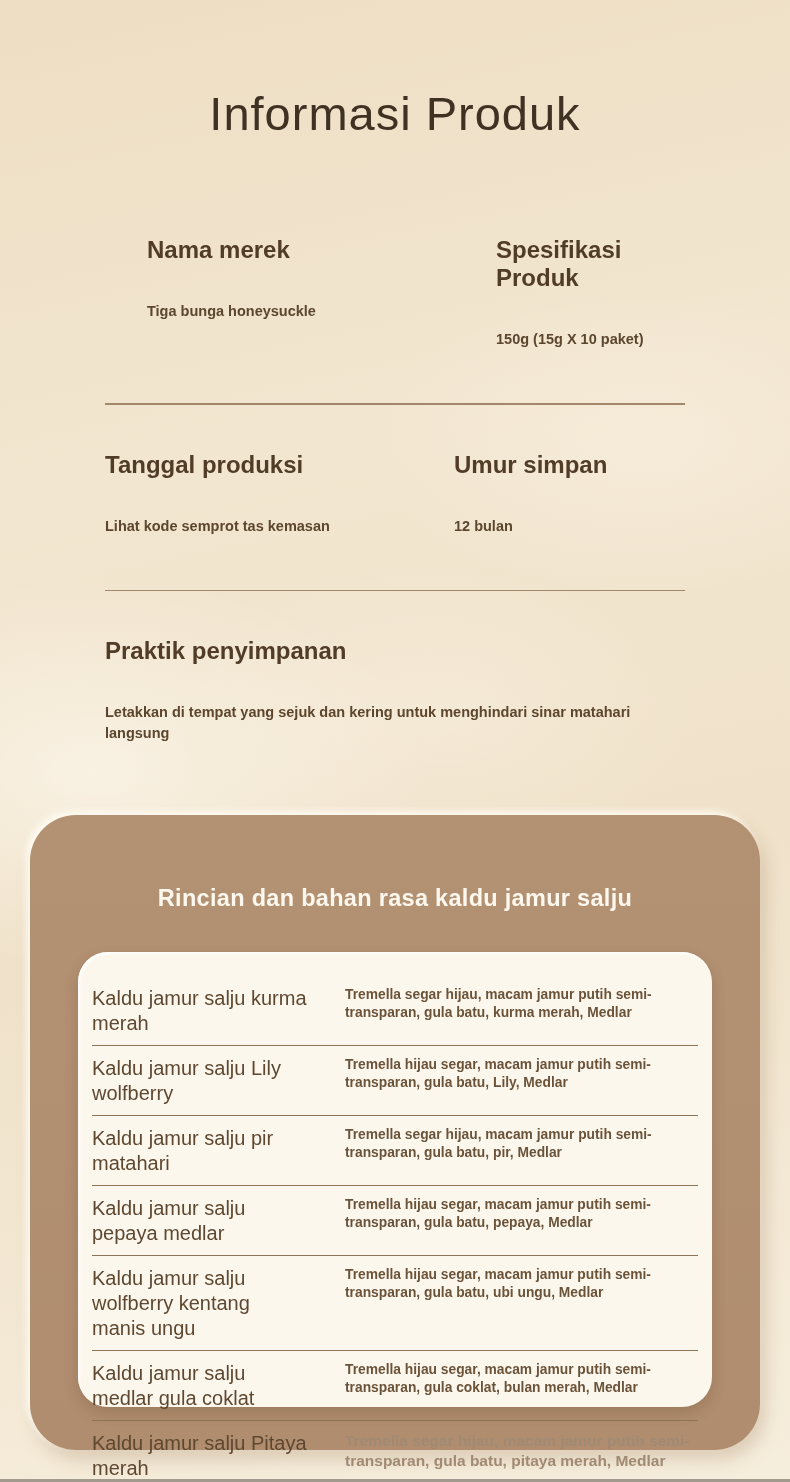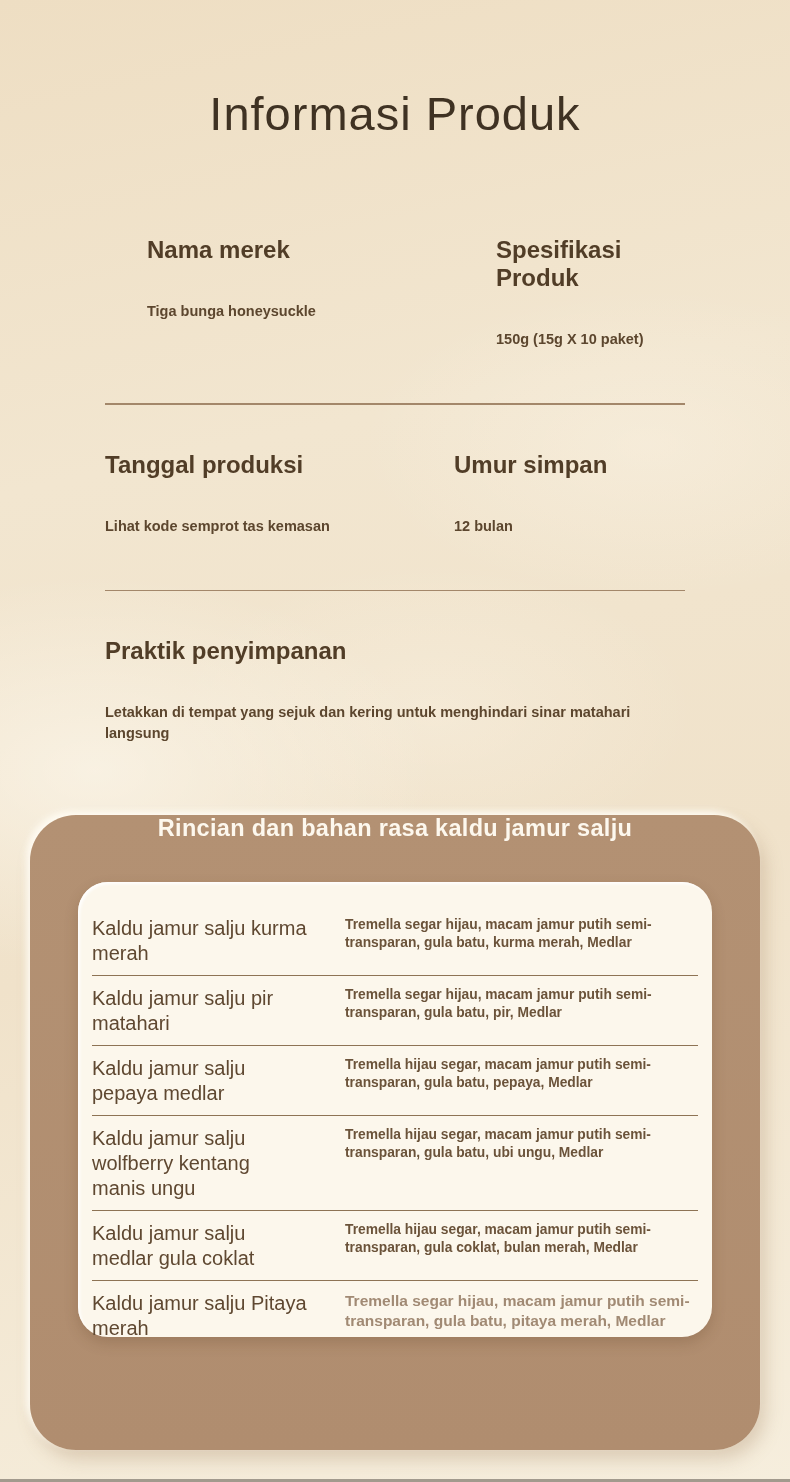--- a/index.html
+++ b/index.html
@@ -43,21 +43,21 @@
 
   .flavor-card{
     position:relative;
     margin:71px auto 0;
     width:730px; height:635px;
     background:linear-gradient(180deg,#b39173 0%, #b08d6f 100%);
     border-radius:46px;
     box-shadow:-4px -4px 7px rgba(255,252,243,.95), 5px 9px 18px rgba(150,115,80,.28);
   }
   .card-title{
-    margin:0; 
+    margin:0; padding-top:70px;
     text-align:center;
     font-size:23.5px; font-weight:700; letter-spacing:.3px;
     color:#fdf8ee;
   }
   .flavor-table{
     margin:40px 48px 0;
     background:#fcf7ec;
     border-radius:30px;
     padding:24px 14px 16px;
     box-sizing:border-box;
@@ -131,20 +131,24 @@
   <section class="flavor-card">
     <h2 class="card-title">Rincian dan bahan rasa kaldu jamur salju</h2>
 
     <div class="flavor-table">
 
       <div class="flavor-row">
         <div class="flavor-name">Kaldu jamur salju kurma merah</div>
         <div class="flavor-ingredients">Tremella segar hijau, macam jamur putih semi-transparan, gula batu, kurma merah, Medlar</div>
       </div>
 
+      <div class="flavor-row">
+        <div class="flavor-name">Kaldu jamur salju Lily wolfberry</div>
+        <div class="flavor-ingredients">Tremella hijau segar, macam jamur putih semi-transparan, gula batu, Lily, Medlar</div>
+      </div>
 
       <div class="flavor-row">
         <div class="flavor-name">Kaldu jamur salju pir matahari</div>
         <div class="flavor-ingredients">Tremella segar hijau, macam jamur putih semi-transparan, gula batu, pir, Medlar</div>
       </div>
 
       <div class="flavor-row">
         <div class="flavor-name">Kaldu jamur salju pepaya medlar</div>
         <div class="flavor-ingredients">Tremella hijau segar, macam jamur putih semi-transparan, gula batu, pepaya, Medlar</div>
       </div>

